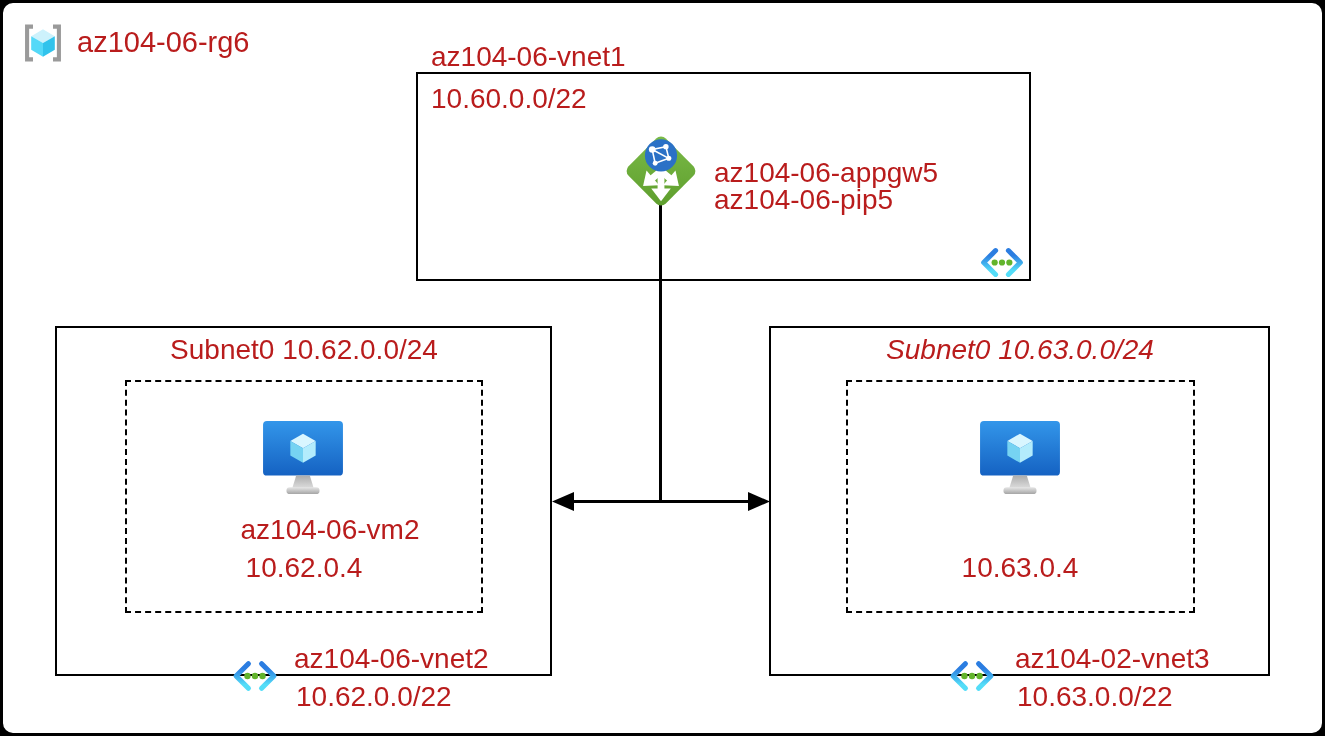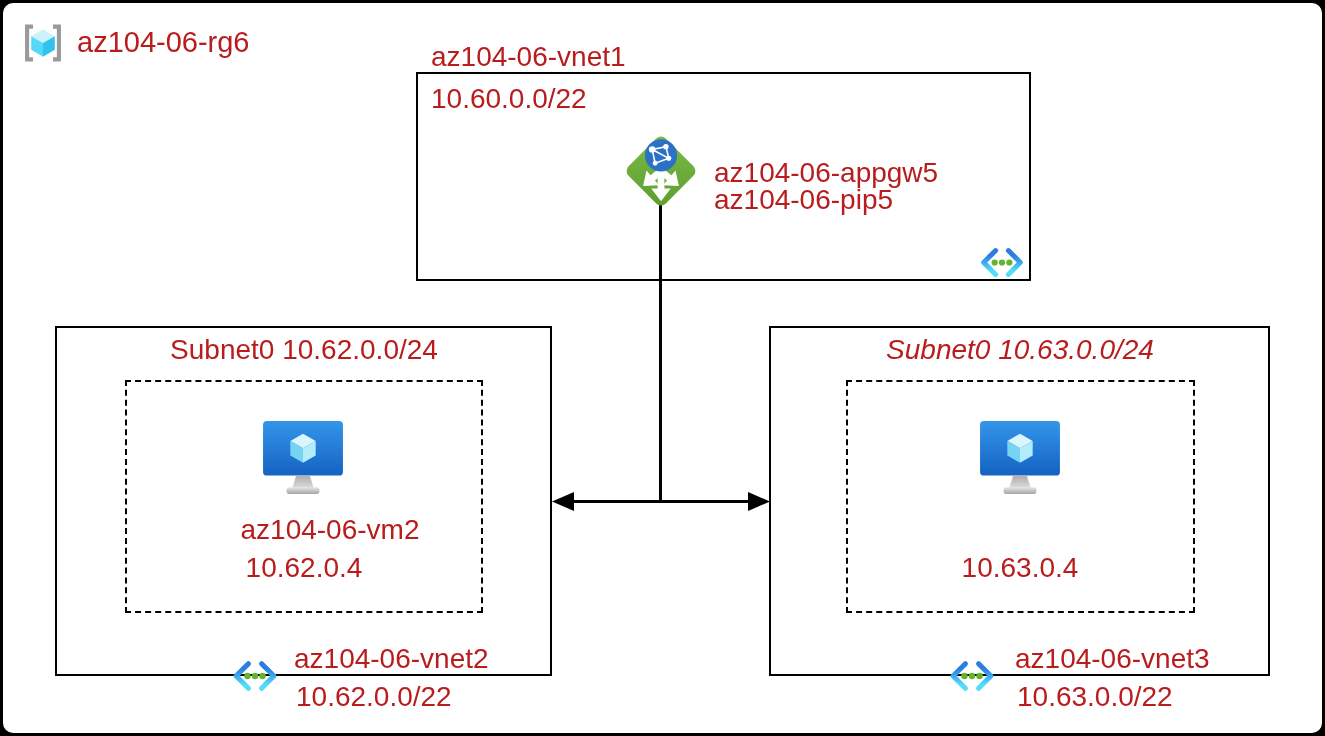--- a/index.html
+++ b/index.html
@@ -151,17 +151,17 @@
     </svg>
     <div class="lbl center" style="left:1017px; top:549px;text-align:center;">10.63.0.4</div>
 
     <svg class="icon" style="left:943px; top:656px;" width="52" height="34" viewBox="0 0 52 36">
       <polyline points="19,5 6,18 19,31" fill="none" stroke="url(#grad-vnet)" stroke-width="5.5" stroke-linecap="round" stroke-linejoin="round"></polyline>
       <polyline points="33,5 46,18 33,31" fill="none" stroke="url(#grad-vnet)" stroke-width="5.5" stroke-linecap="round" stroke-linejoin="round"></polyline>
       <circle cx="18" cy="18" r="3.4" fill="#62b42c"></circle>
         <circle cx="26" cy="18" r="3.4" fill="#62b42c"></circle>
         <circle cx="34" cy="18" r="3.4" fill="#62b42c"></circle>
     </svg>
-    <div class="lbl" style="left:1012px; top:640px;">az104-06-vnet3</div>
+    <div class="lbl" style="left:1012px; top:640px;">az104-02-vnet3</div>
     <div class="lbl" style="left:1014px; top:678px;">10.63.0.0/22</div>
 
   </div>
 </div>
 
 </body></html>

